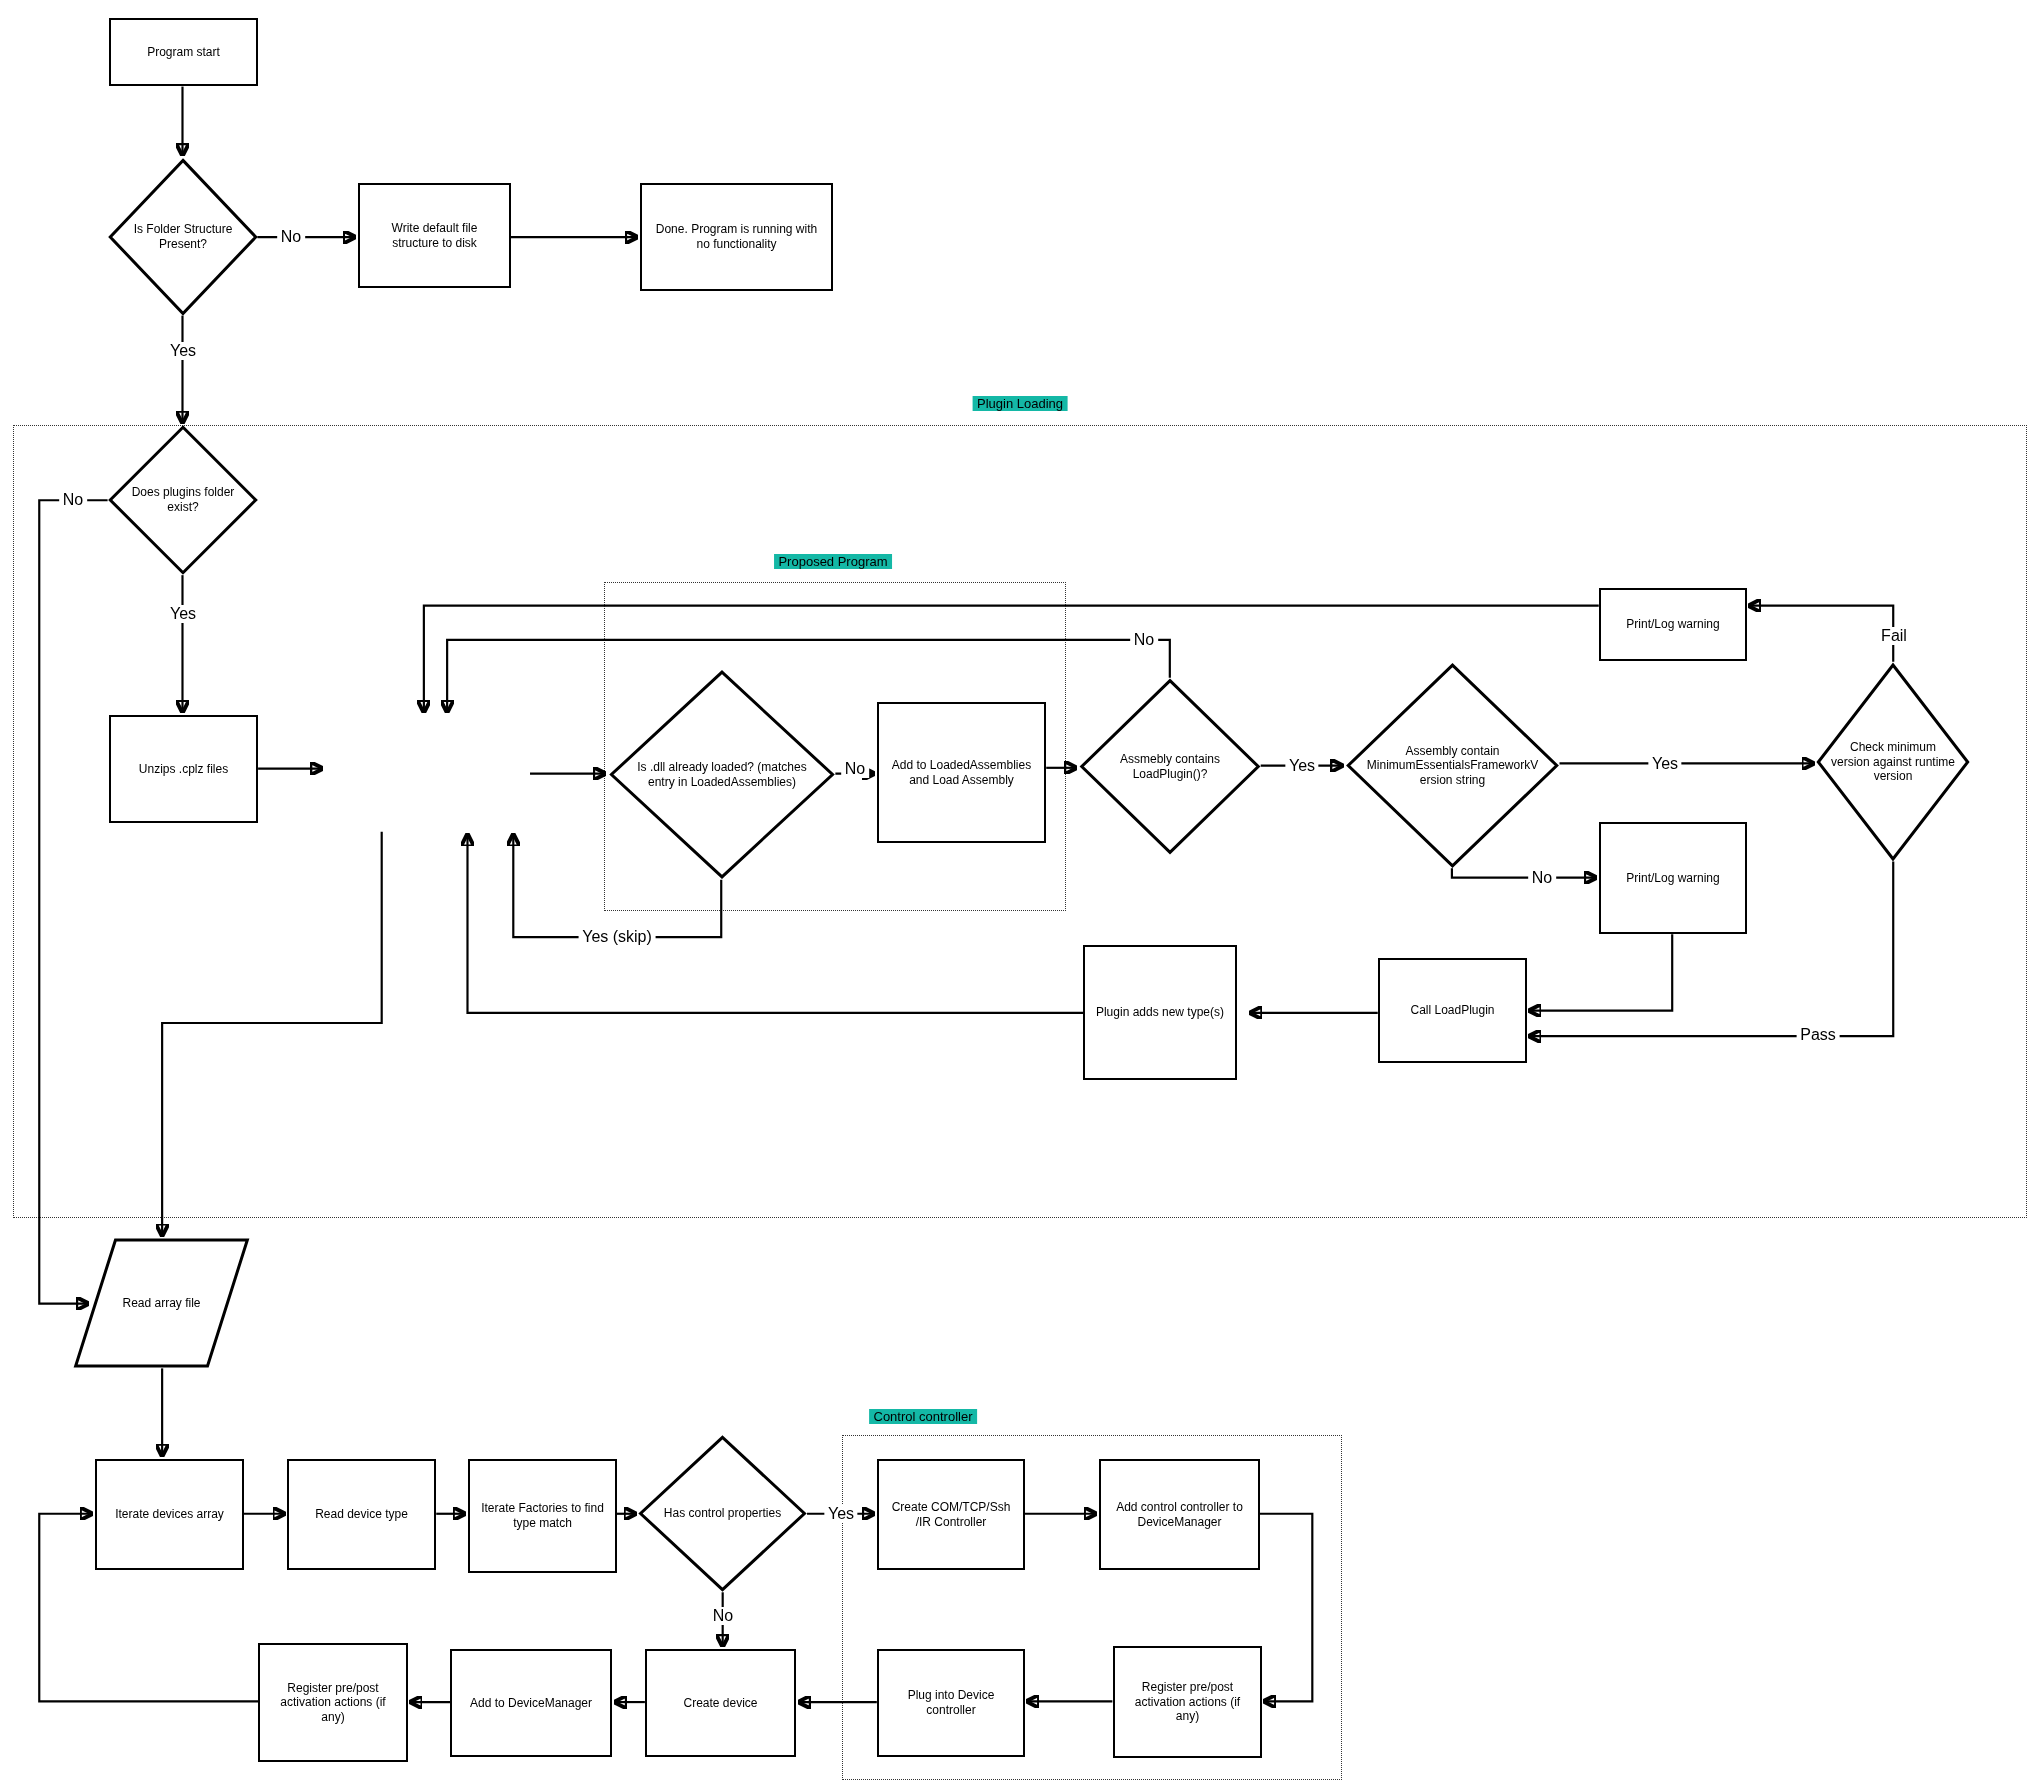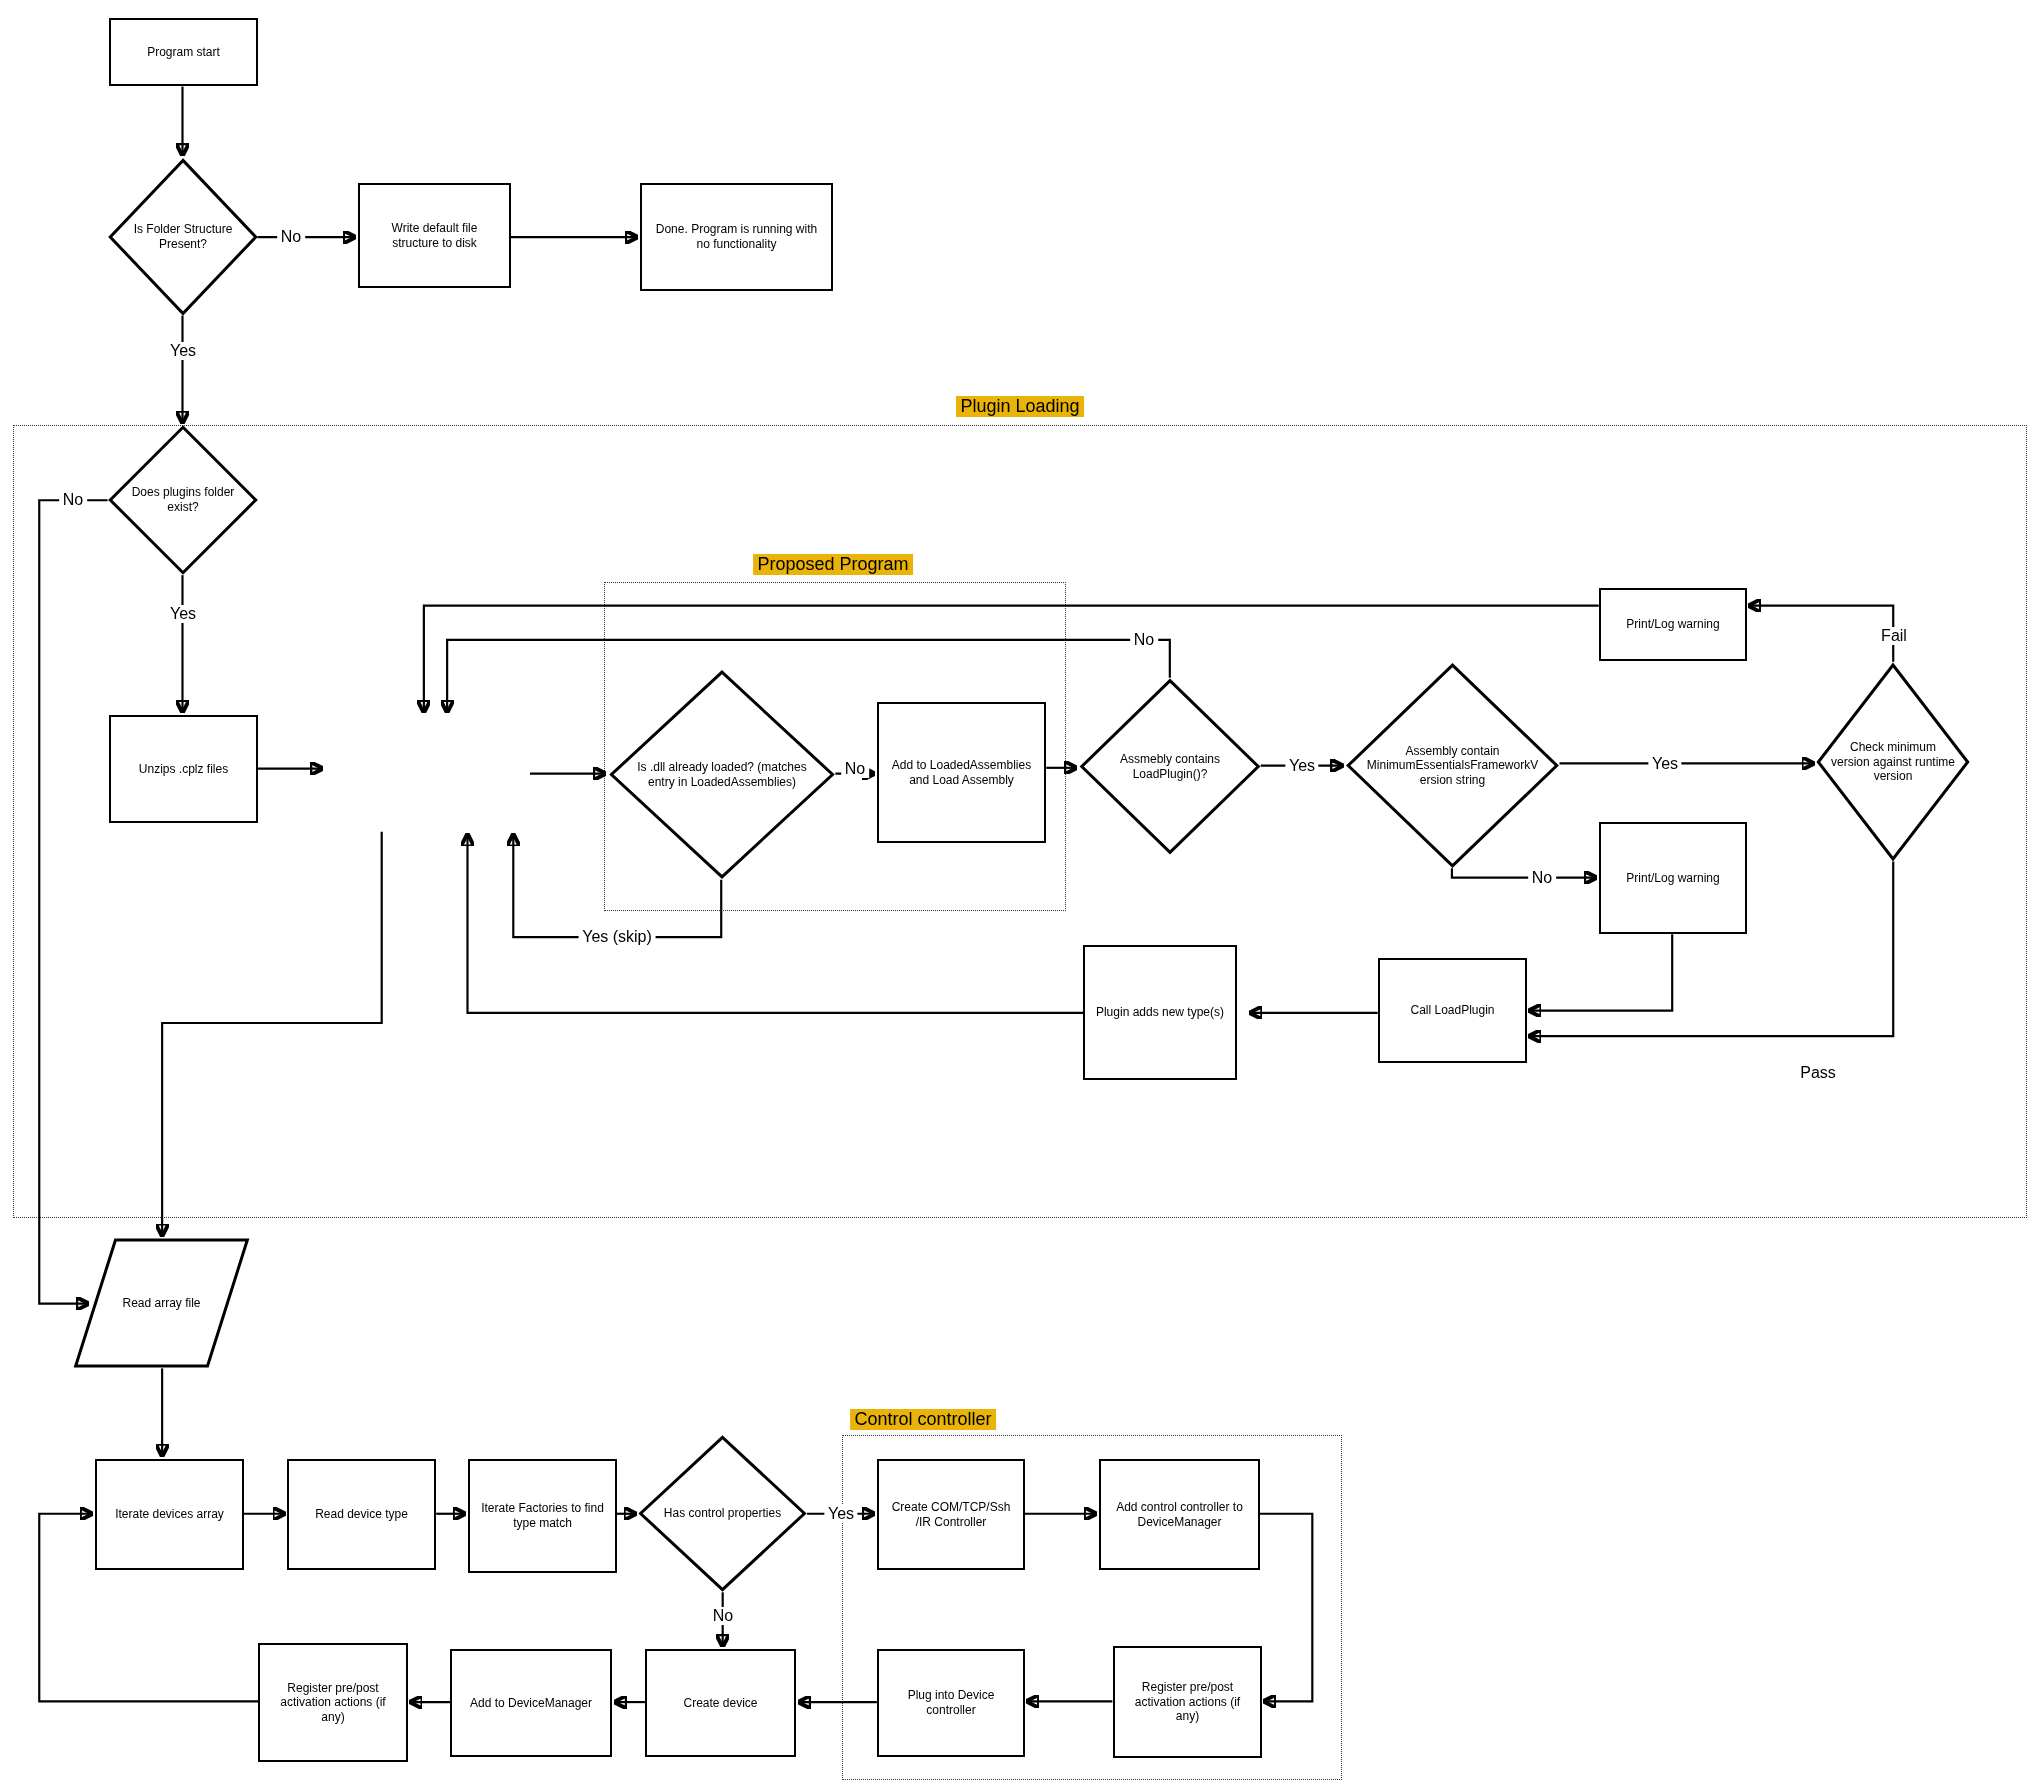--- a/index.html
+++ b/index.html
@@ -1,21 +1,21 @@
 <!DOCTYPE html>
 <html style="font-size:11.6px"><head>
 <meta charset="utf-8">
 <style>
   * { margin:0; padding:0; box-sizing:border-box; }
   html,body { background:#ffffff; }
   body { font-family:"Liberation Sans", sans-serif; color:#000; }
   .canvas { position:relative; width:2035px; height:1785px; background:#ffffff; overflow:hidden; }
 
   .group { position:absolute; border:1.5px dotted #333; z-index:1; background:transparent; }
-  .glabel { position:absolute; z-index:4; font-size:18px; white-space:nowrap; transform:translateX(-50%); background:#eab308; padding:0 4.4px; }
+  .glabel { position:absolute; z-index:4; font-size:13px; white-space:nowrap; transform:translateX(-50%); background:#14b8a6; padding:0 4.4px; }
 
   .edges { position:absolute; left:0; top:0; width:2035px; height:1785px; z-index:2; }
   .edges path { fill:none; stroke:#000; stroke-width:3; }
 
   .node { position:absolute; display:flex; align-items:center; justify-content:center;
           text-align:center; font-size:12px; line-height:1.22; z-index:3; }
   .node.rect { background:#fff; border:2.2px solid #000; padding:4.4px 7.3px; overflow-wrap:break-word; }
   .node .shape { position:absolute; inset:0; width:100%; height:100%; overflow:visible; }
   .node .shape polygon { fill:#fff; stroke:#000; stroke-width:3px; }
   .node.diamond .label, .node.para .label { position:relative; z-index:1; padding:0 9%; overflow-wrap:break-word; width:100%; }
@@ -217,18 +217,18 @@
   <span class="elabel" style="left:183px; top:351px;">Yes</span>
   <span class="elabel" style="left:73px; top:500px;">No</span>
   <span class="elabel" style="left:183px; top:614px;">Yes</span>
   <span class="elabel" style="left:855px; top:769px;">No</span>
   <span class="elabel" style="left:617px; top:937px;">Yes (skip)</span>
   <span class="elabel" style="left:1144px; top:640px;">No</span>
   <span class="elabel" style="left:1302px; top:766px;">Yes</span>
   <span class="elabel" style="left:1665px; top:764px;">Yes</span>
   <span class="elabel" style="left:1542px; top:878px;">No</span>
   <span class="elabel" style="left:1894px; top:636px;">Fail</span>
-  <span class="elabel" style="left:1818px; top:1035px;margin-top:38px;">Pass</span>
+  <span class="elabel" style="left:1818px; top:1035px;">Pass</span>
   <span class="elabel" style="left:841px; top:1514px;">Yes</span>
   <span class="elabel" style="left:723px; top:1616px;">No</span>
 
 </div>
 
 
 </body></html>

